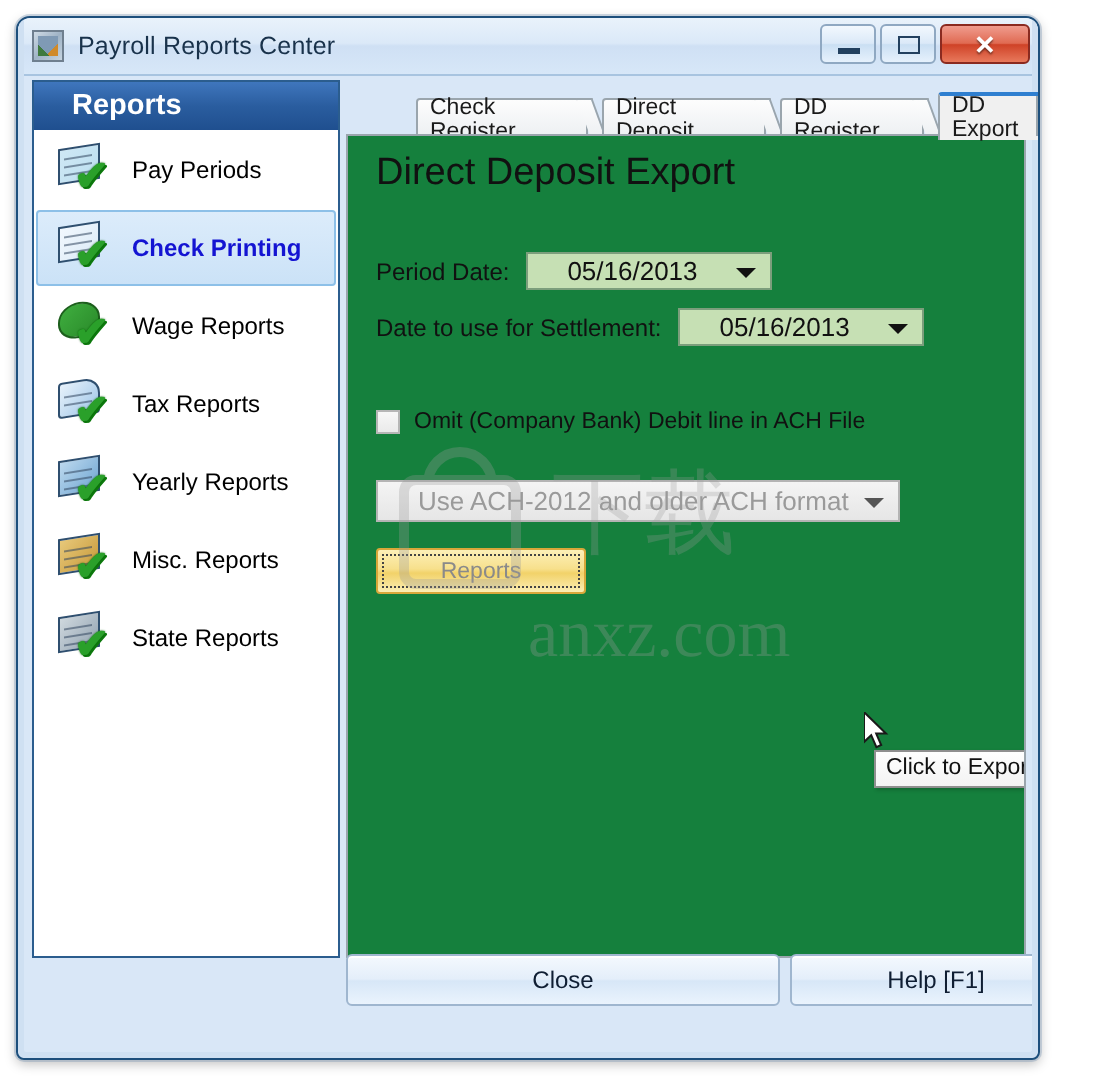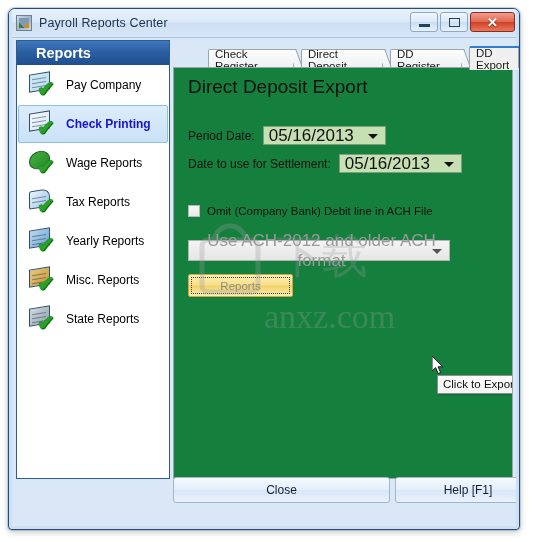--- a/index.html
+++ b/index.html
@@ -210,22 +210,22 @@
   .row { position:absolute; display:flex; align-items:center; }
   .flabel { font-size:12px; color:#111; }
 
   .combo {
     position: relative;
     height: 19px;
     border:1px solid #7c9e7c;
     background:#c6e0b4;
     box-sizing:border-box;
     display:flex; align-items:center;
-    font-size:17px; color:#111;
-    padding-left:5px;
+    font-size:13px; color:#111;
+    padding-left:20px;
     text-align:center;
   }
   .combo .arrow {
     position:absolute; right:7px; top:7px;
     width:0;height:0;border-left:5px solid transparent;border-right:5px solid transparent;border-top:5px solid #111;
   }
 
   .combo.disabled {
     background: linear-gradient(to bottom,#f4f4f4 0%, #e6e6e6 100%);
     border:1px solid #b4b4b4;
@@ -324,21 +324,21 @@
 
       <div class="side-item">
         <div class="ricon i-pay">
           <div class="sheet">
               <div class="line" style="top:4px"></div>
               <div class="line" style="top:8px"></div>
               <div class="line" style="top:12px"></div>
             </div>
           <div class="chk">✔</div>
         </div>
-        <div class="side-label">Pay Company</div>
+        <div class="side-label">Pay Periods</div>
       </div>
 
       <div class="side-item selected">
         <div class="ricon i-check">
           <div class="sheet">
               <div class="line" style="top:4px"></div>
               <div class="line" style="top:8px"></div>
               <div class="line" style="top:12px"></div>
             </div>
           <div class="chk">✔</div>

